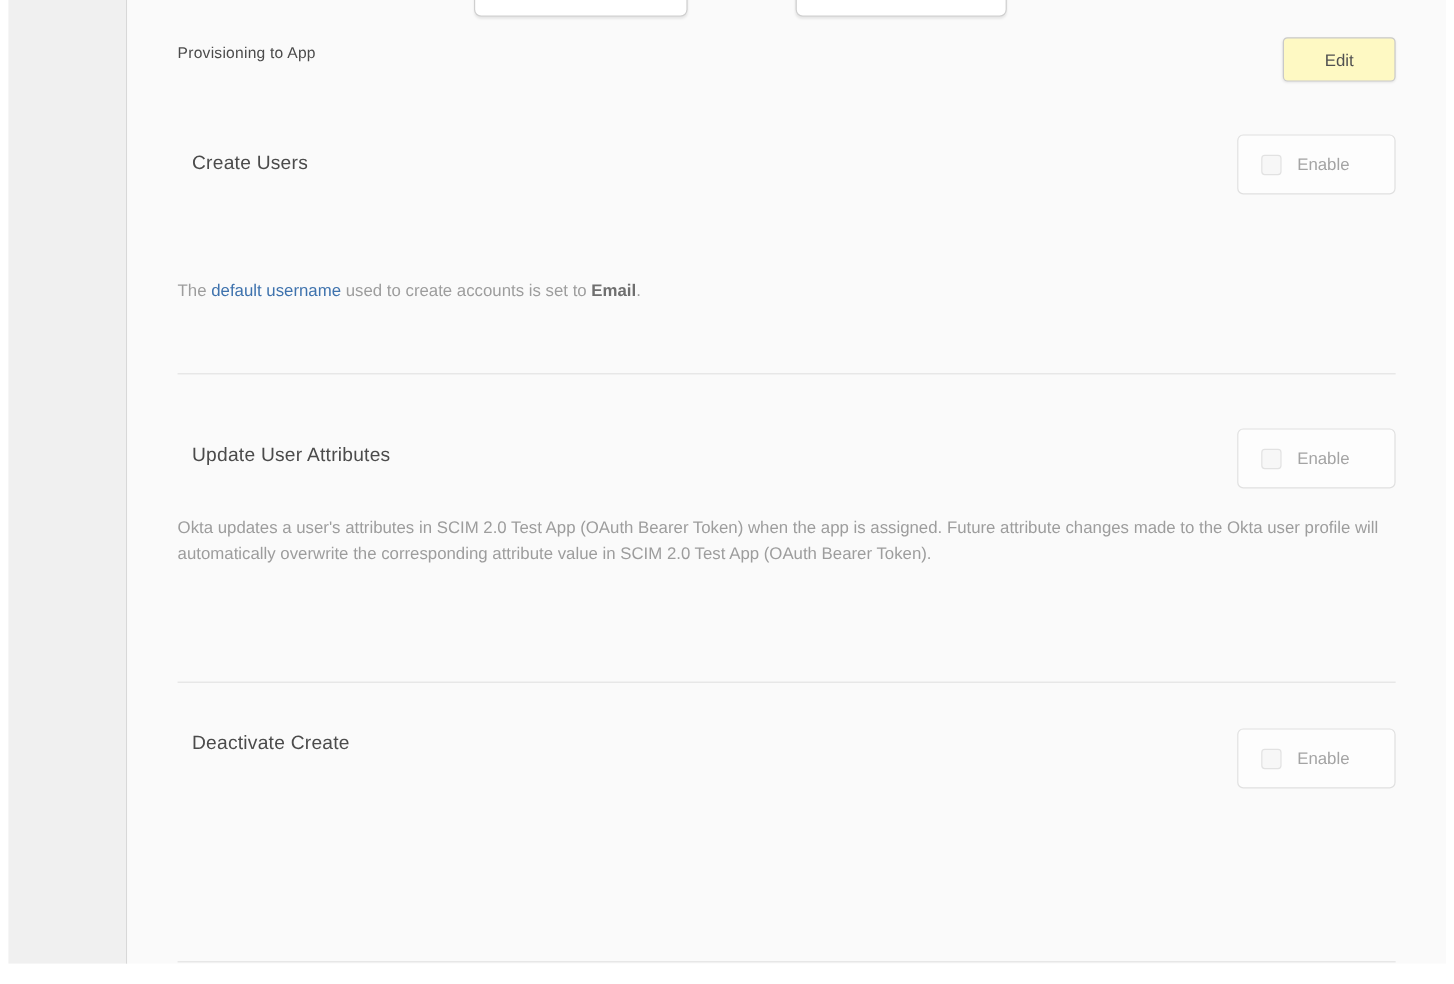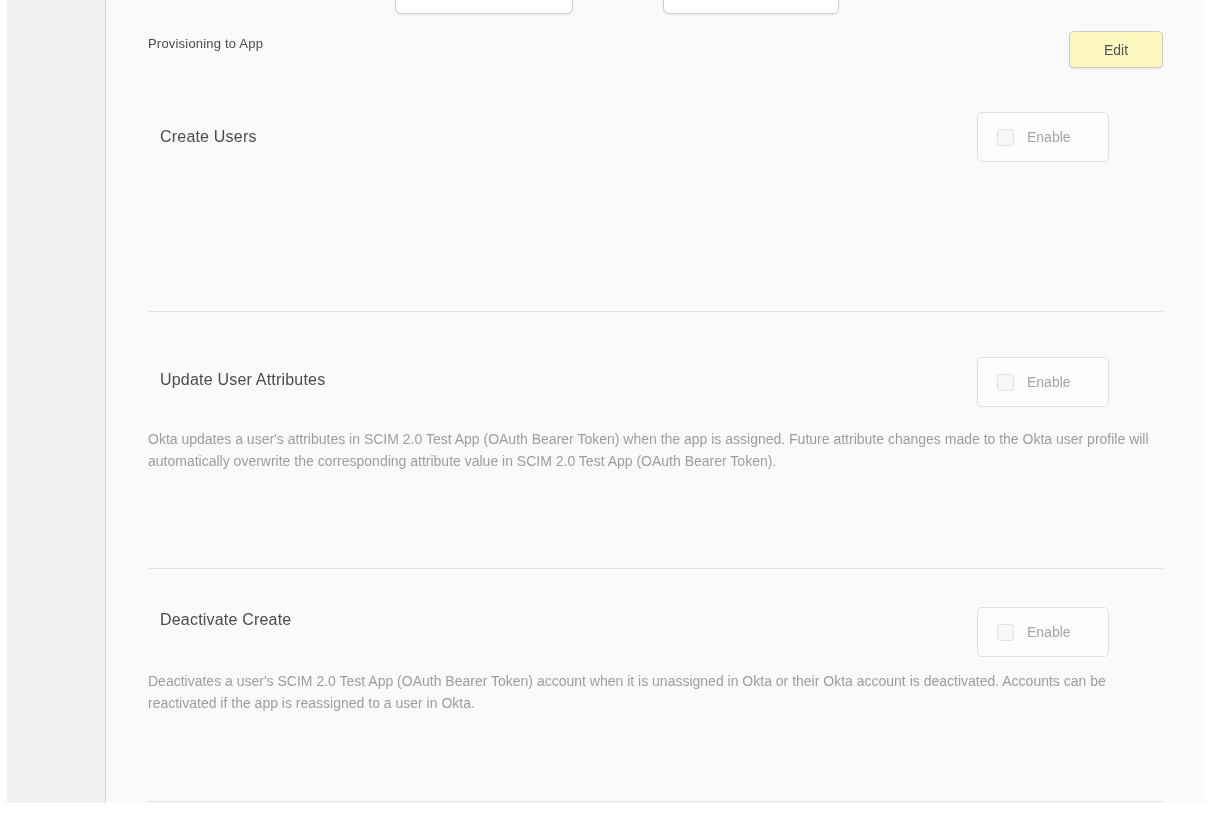--- a/index.html
+++ b/index.html
@@ -27,21 +27,21 @@
     position:absolute;left:963px;top:31px;width:94px;height:37px;
     background:#fef9c3;border:1px solid #c9c9c9;border-radius:4px;
     box-shadow:0 1px 2px rgba(0,0,0,0.07);
     display:flex;align-items:center;justify-content:center;
     font-size:14px;color:#515151;cursor:pointer;box-sizing:border-box;
   }
   .sec-title{
     position:absolute;left:54px;font-size:16px;color:#4b4b4b;letter-spacing:.2px;
   }
   .enable-btn{
-    position:absolute;left:871px;width:132px;height:50px;box-sizing:border-box;
+    position:absolute;left:925px;width:132px;height:50px;box-sizing:border-box;
     background:#fdfdfd;border:1px solid #e0e0e0;border-radius:5px;
     display:flex;align-items:center;padding-left:19px;cursor:default;
   }
   .enable-box{
     width:15px;height:15px;border:1px solid #e2e2e2;border-radius:3px;
     background:#f7f7f7;flex:0 0 auto;
   }
   .enable-label{margin-left:13px;font-size:14px;color:#a4a4a4;}
   .body-text{
     position:absolute;left:42px;font-size:14px;color:#9d9d9d;line-height:22px;
@@ -66,32 +66,34 @@
     <div class="field-stub stub2"></div>
 
     <div class="page-title">Provisioning to App</div>
     <button class="edit-btn">Edit</button>
 
     <div class="sec-title" style="top:128px;">Create Users</div>
     <div class="enable-btn" style="top:112px;">
       <span class="enable-box"></span>
       <span class="enable-label">Enable</span>
     </div>
+    <div class="body-text" style="top:231px;">
+      <span>The </span><a class="link">default username</a><span> used to create accounts is set to </span><span class="bold-val">Email</span><span>.</span>
+    </div>
     <div class="divider" style="top:311px;"></div>
 
     <div class="sec-title" style="top:371px;">Update User Attributes</div>
     <div class="enable-btn" style="top:357px;">
       <span class="enable-box"></span>
       <span class="enable-label">Enable</span>
     </div>
     <div class="body-text wrap-block" style="top:428px;">Okta updates a user's attributes in SCIM 2.0 Test App (OAuth Bearer Token) when the app is assigned. Future attribute changes made to the Okta user profile will automatically overwrite the corresponding attribute value in SCIM 2.0 Test App (OAuth Bearer Token).</div>
     <div class="divider" style="top:568px;"></div>
 
     <div class="sec-title" style="top:611px;">Deactivate Create</div>
     <div class="enable-btn" style="top:607px;">
       <span class="enable-box"></span>
       <span class="enable-label">Enable</span>
     </div>
-    <div class="body-text wrap-block" style="top:670px;">Deactivates a user's SCIM 2.0 Test App (OAuth Bearer Token) account when it is unassigned in Okta or their Okta account is deactivated. Accounts can be reactivated if the app is reassigned to a user in Okta.</div>
     <div class="divider" style="top:801px;"></div>
 
   </div>
 </div>
 
 </body></html>

